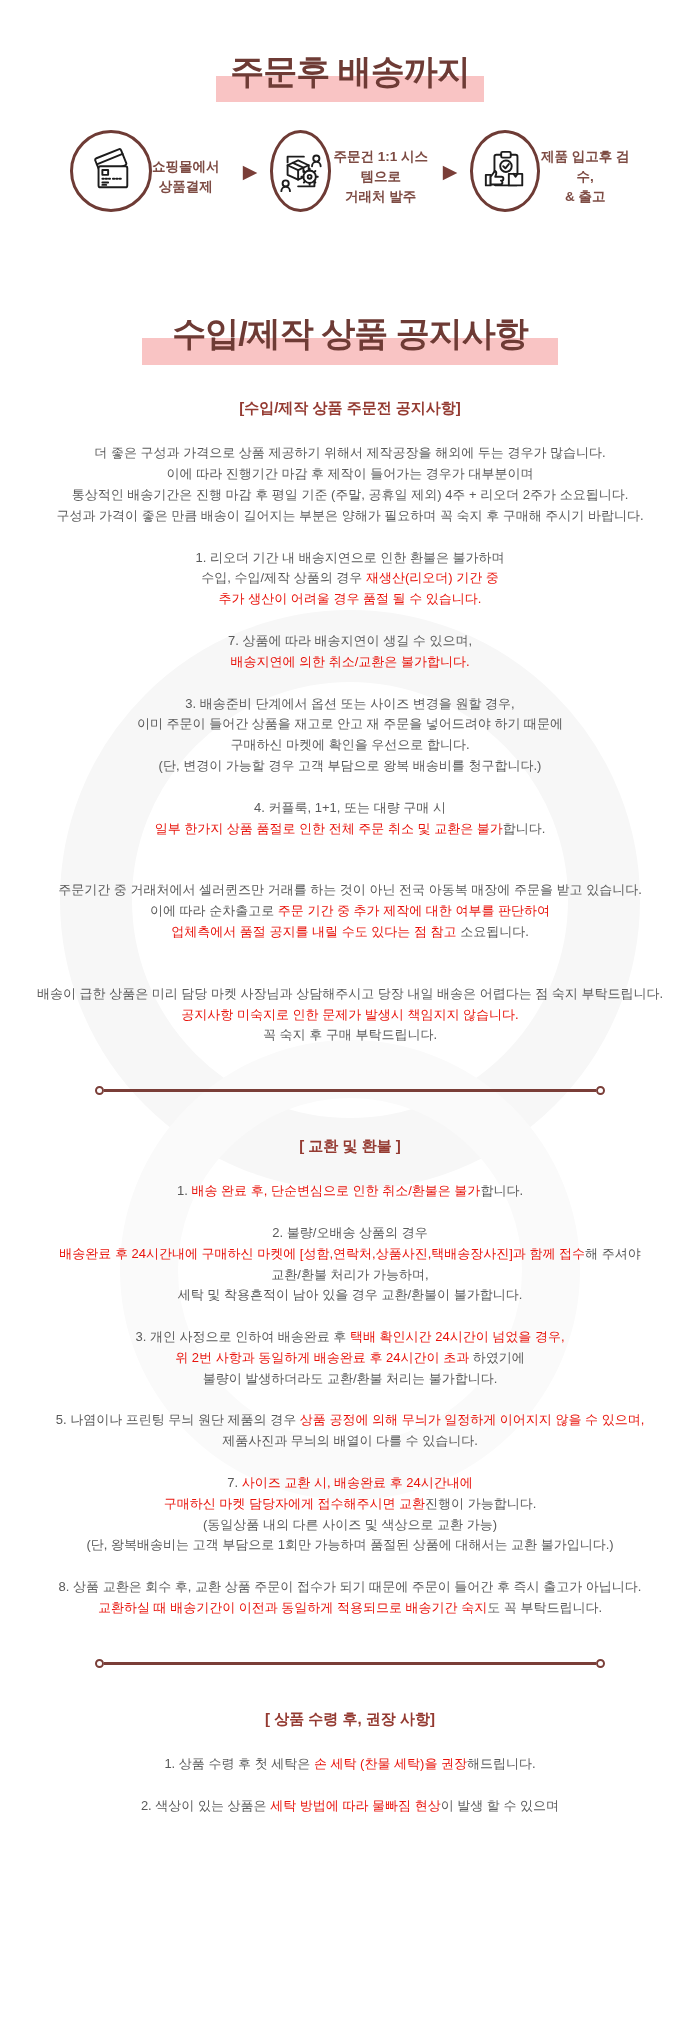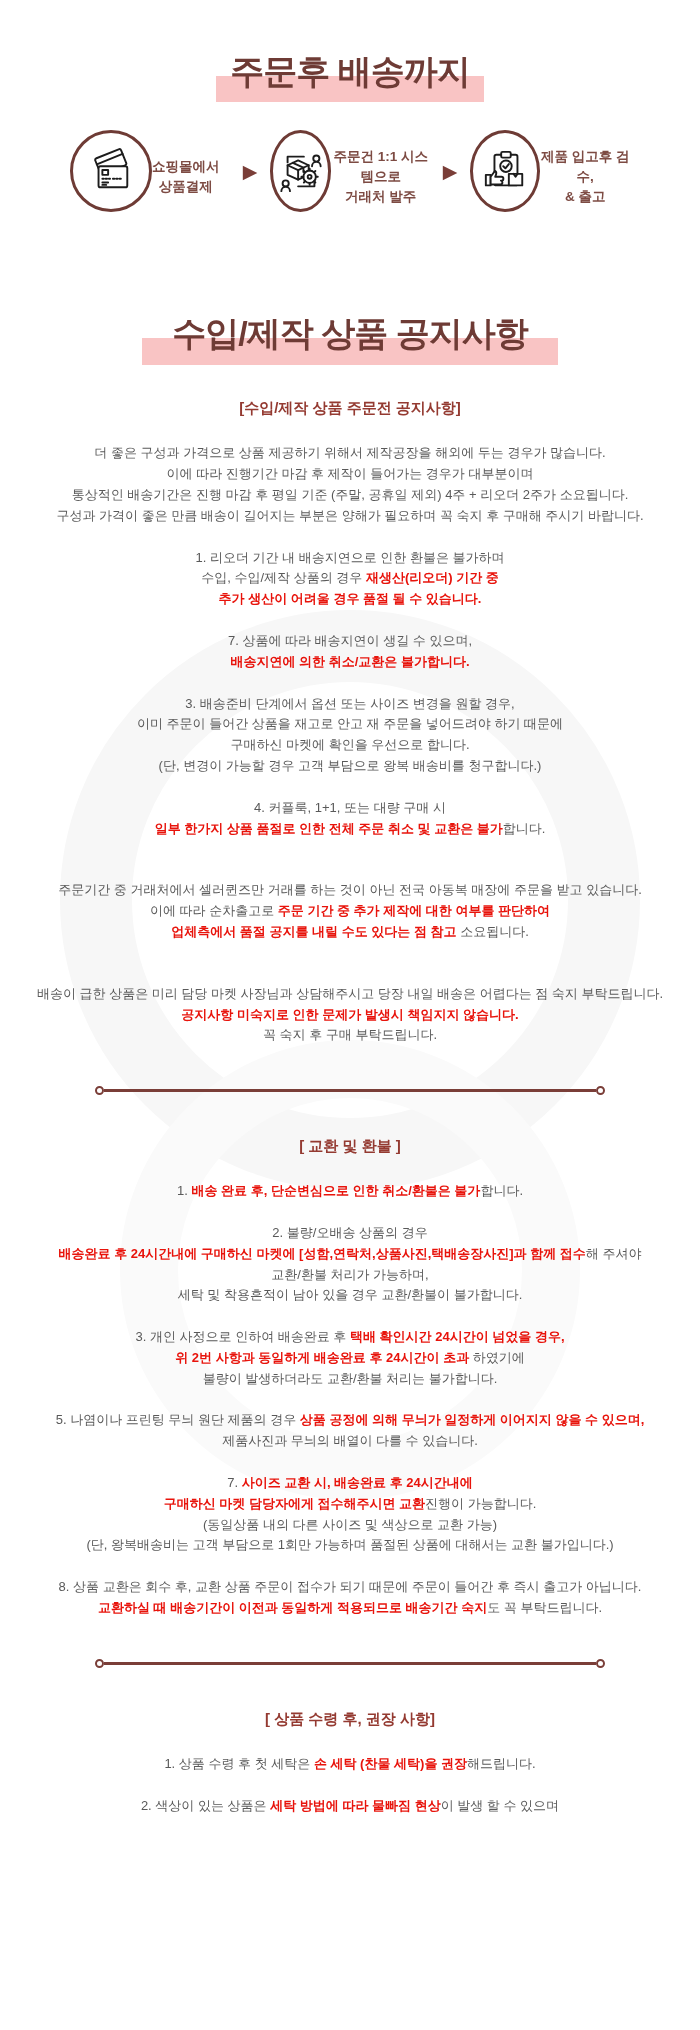--- a/index.html
+++ b/index.html
@@ -23,21 +23,21 @@
   .flow{display:flex;justify-content:center;align-items:flex-start;margin-top:28px;}
   .step{width:160px;display:flex;flex-direction:row;align-items:center;}
   .circle{width:82px;height:82px;border:3px solid var(--brown);border-radius:50%;
     display:flex;align-items:center;justify-content:center;background:#fff;}
   .arrow{width:40px;margin-top:32px;color:var(--line);font-size:19px;line-height:1;}
   .step-label{margin-top:13px;color:var(--label);font-size:13.5px;font-weight:bold;line-height:1.5;}
 
   .sec-head{margin:34px 0 25px;font-size:15px;font-weight:bold;color:var(--heading);}
   .block{margin:0 0 21px;font-size:13px;line-height:1.6;}
   .mt-lg{margin-top:41px;}
-  .r{color:var(--red);font-weight:bold;}
+  .r{color:var(--red);font-weight:normal;}
 
   .divider{width:510px;margin:40px auto 42px;display:flex;align-items:center;}
   .divider .dot{width:9px;height:9px;border:2.5px solid var(--line);border-radius:50%;background:#fff;flex:none;}
   .divider .line{flex:1;height:2.5px;background:var(--line);}
 
   svg{display:block;}
 </style>
 </head>
 <body>
 

